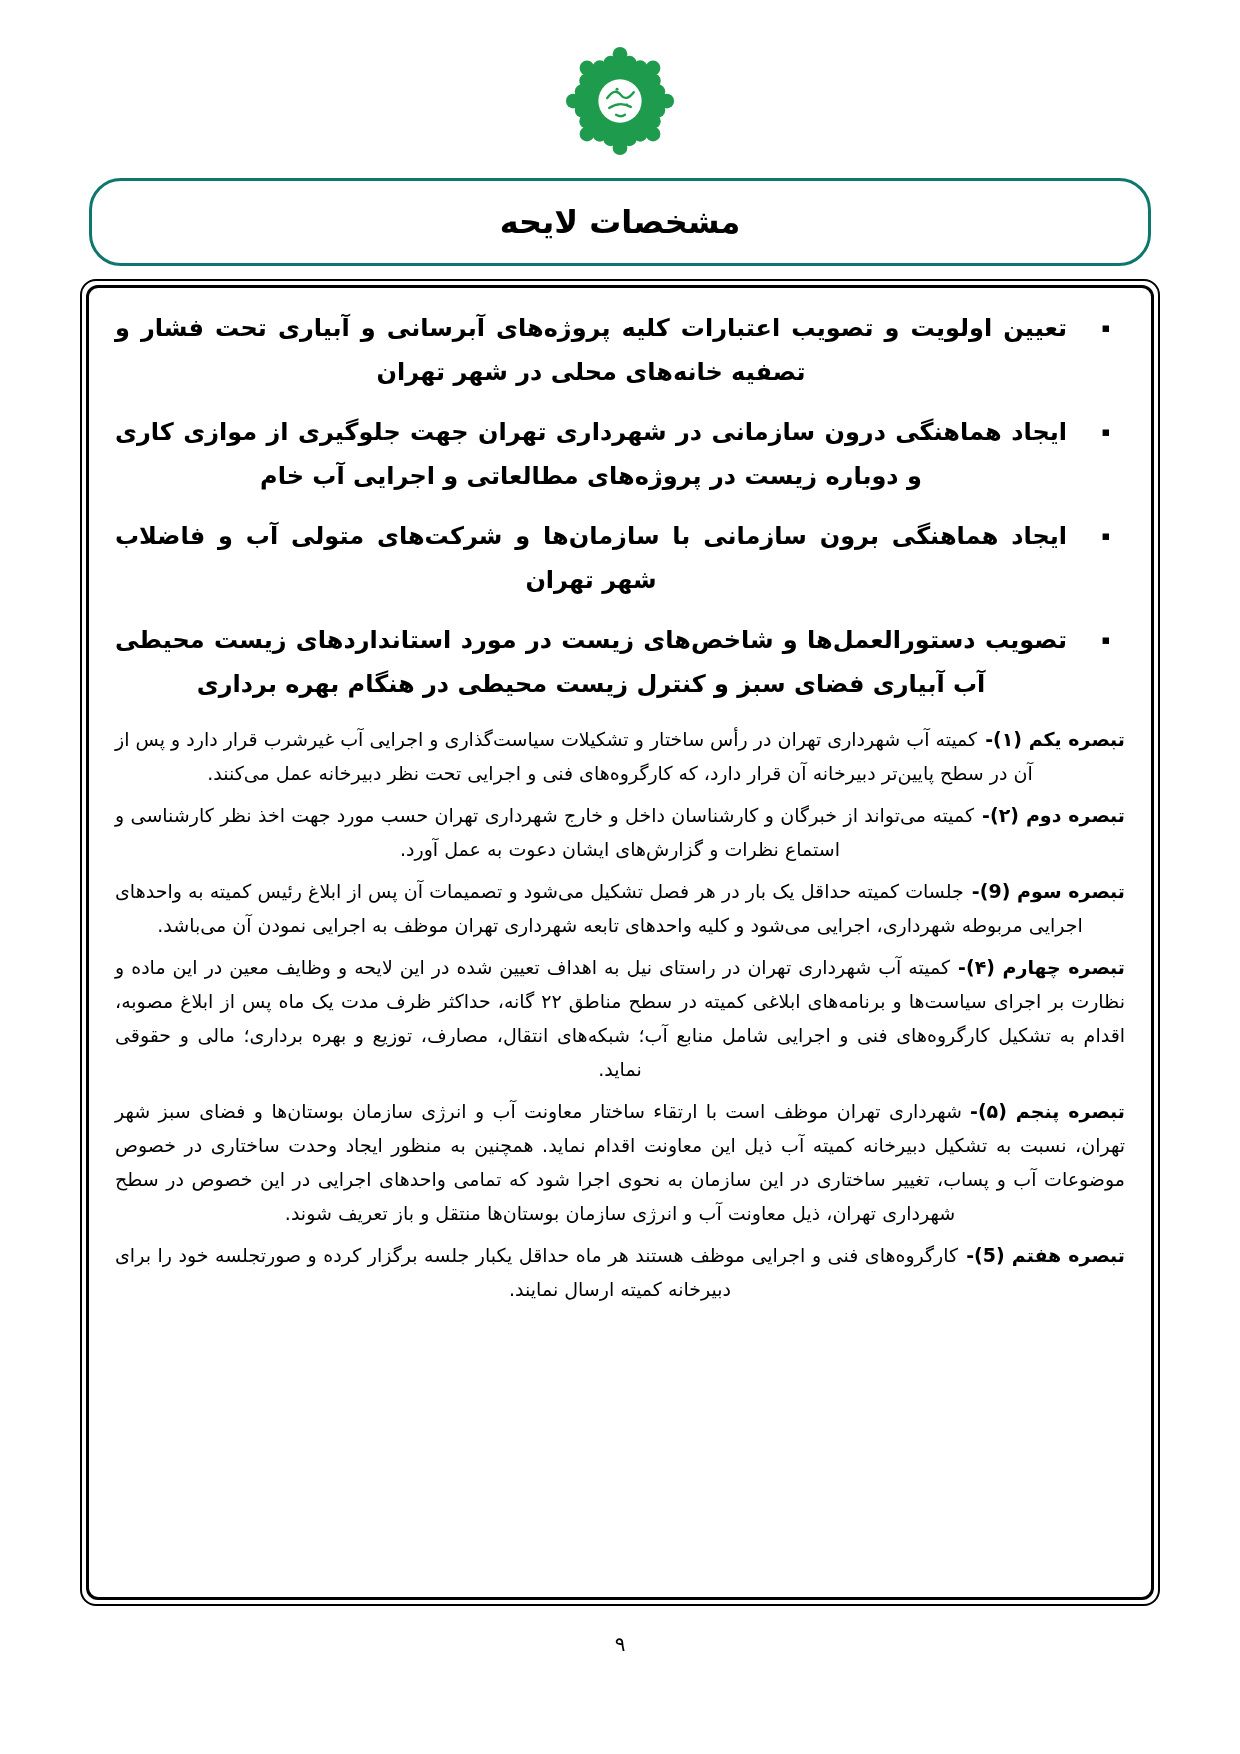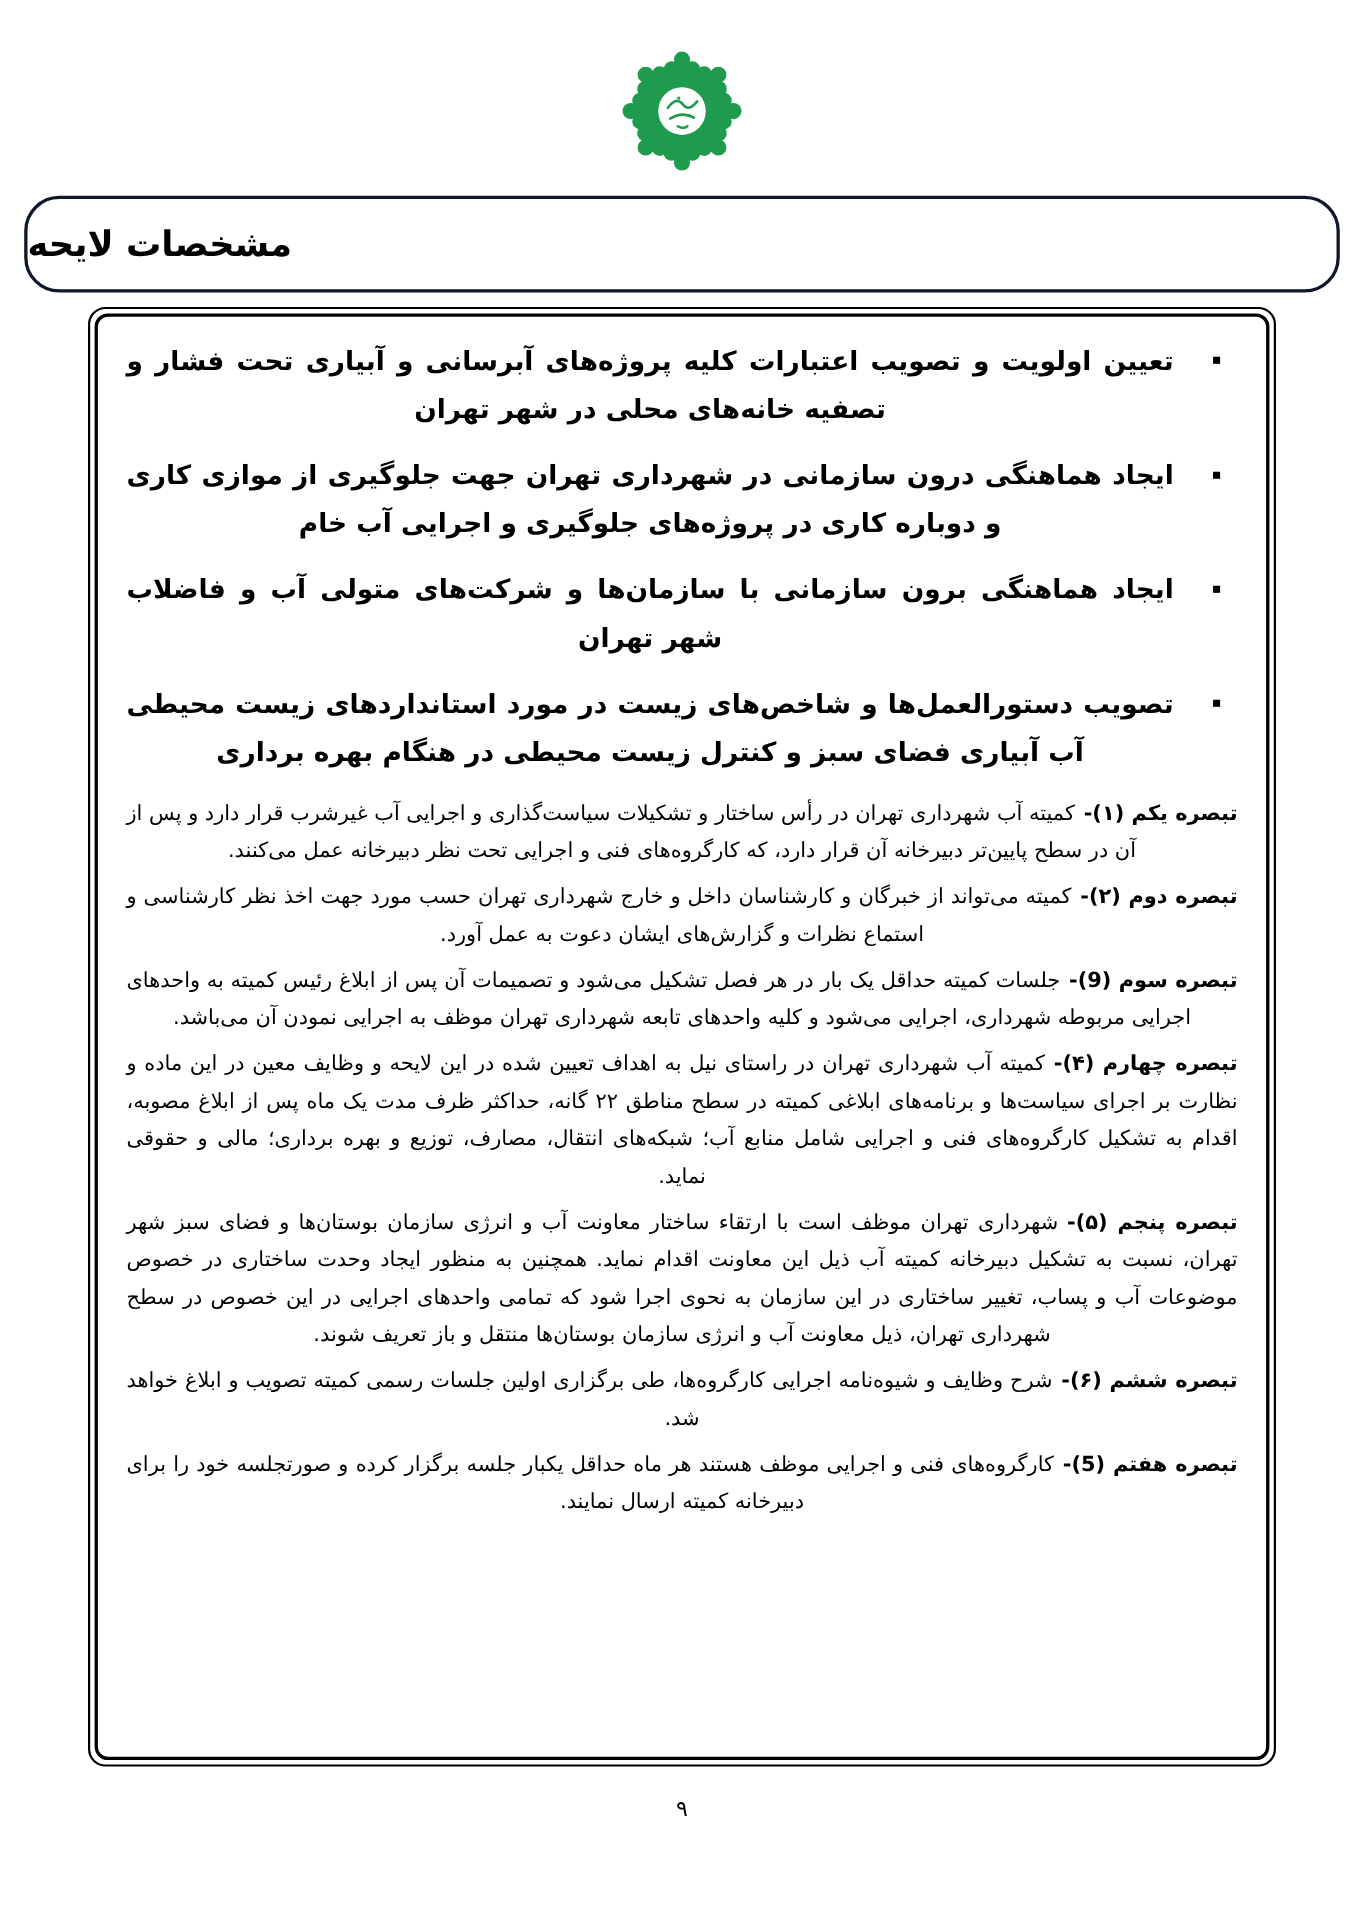--- a/index.html
+++ b/index.html
@@ -17,26 +17,26 @@
     position:relative;
   }
   
   .logo-wrap{
     width:118px; height:118px;
     margin:0 auto 18px auto;
   }
   .logo-wrap svg{width:118px;height:118px;display:block;}
   
   .title-box{
-    width:1196px; height:88px;
+    width:1062px; height:88px;
     margin:0 auto;
     box-sizing:border-box;
-    border:3px solid #0f172a;
+    border:3px solid #0f766e;
     border-radius:32px;
-    display:flex; align-items:center; 
+    display:flex; align-items:center; justify-content:center;
   }
   .title-box .title{
     font-size:32px;
     font-weight:bold;
     direction:rtl;
   }
   
   .frame-outer{
     width:1080px;
     margin:13px auto 0 auto;
@@ -140,39 +140,38 @@
   <div class="frame-outer">
     <div class="frame-inner">
 
       <ul class="bullet-list">
         <li class="bullet-item">
           <span class="marker">▪</span>
           <div class="btext">تعیین اولویت و تصویب اعتبارات کلیه پروژه‌های آبرسانی و آبیاری تحت فشار و تصفیه خانه‌های محلی در شهر تهران</div>
         </li>
         <li class="bullet-item">
           <span class="marker">▪</span>
-          <div class="btext">ایجاد هماهنگی درون سازمانی در شهرداری تهران جهت جلوگیری از موازی کاری و دوباره کاری در پروژه‌های جلوگیری و اجرایی آب خام</div>
+          <div class="btext">ایجاد هماهنگی درون سازمانی در شهرداری تهران جهت جلوگیری از موازی کاری و دوباره زیست در پروژه‌های مطالعاتی و اجرایی آب خام</div>
         </li>
         <li class="bullet-item">
           <span class="marker">▪</span>
           <div class="btext">ایجاد هماهنگی برون سازمانی با سازمان‌ها و شرکت‌های متولی آب و فاضلاب شهر تهران</div>
         </li>
         <li class="bullet-item">
           <span class="marker">▪</span>
           <div class="btext">تصویب دستورالعمل‌ها و شاخص‌های زیست در مورد استانداردهای زیست محیطی آب آبیاری فضای سبز و کنترل زیست محیطی در هنگام بهره برداری</div>
         </li>
       </ul>
 
       <div class="notes">
         <p class="note"><span class="note-label">تبصره یکم (۱)-</span><span>کمیته آب شهرداری تهران در رأس ساختار و تشکیلات سیاست‌گذاری و اجرایی آب غیرشرب قرار دارد و پس از آن در سطح پایین‌تر دبیرخانه آن قرار دارد، که کارگروه‌های فنی و اجرایی تحت نظر دبیرخانه عمل می‌کنند.</span></p>
         <p class="note"><span class="note-label">تبصره دوم (۲)-</span><span>کمیته می‌تواند از خبرگان و کارشناسان داخل و خارج شهرداری تهران حسب مورد جهت اخذ نظر کارشناسی و استماع نظرات و گزارش‌های ایشان دعوت به عمل آورد.</span></p>
         <p class="note"><span class="note-label">تبصره سوم (9)-</span><span>جلسات کمیته حداقل یک بار در هر فصل تشکیل می‌شود و تصمیمات آن پس از ابلاغ رئیس کمیته به واحدهای اجرایی مربوطه شهرداری، اجرایی می‌شود و کلیه واحدهای تابعه شهرداری تهران موظف به اجرایی نمودن آن می‌باشد.</span></p>
         <p class="note"><span class="note-label">تبصره چهارم (۴)-</span><span>کمیته آب شهرداری تهران در راستای نیل به اهداف تعیین شده در این لایحه و وظایف معین در این ماده و نظارت بر اجرای سیاست‌ها و برنامه‌های ابلاغی کمیته در سطح مناطق ۲۲ گانه، حداکثر ظرف مدت یک ماه پس از ابلاغ مصوبه، اقدام به تشکیل کارگروه‌های فنی و اجرایی شامل منابع آب؛ شبکه‌های انتقال، مصارف، توزیع و بهره برداری؛ مالی و حقوقی نماید.</span></p>
         <p class="note"><span class="note-label">تبصره پنجم (۵)-</span><span>شهرداری تهران موظف است با ارتقاء ساختار معاونت آب و انرژی سازمان بوستان‌ها و فضای سبز شهر تهران، نسبت به تشکیل دبیرخانه کمیته آب ذیل این معاونت اقدام نماید. همچنین به منظور ایجاد وحدت ساختاری در خصوص موضوعات آب و پساب، تغییر ساختاری در این سازمان به نحوی اجرا شود که تمامی واحدهای اجرایی در این خصوص در سطح شهرداری تهران، ذیل معاونت آب و انرژی سازمان بوستان‌ها منتقل و باز تعریف شوند.</span></p>
-        <p class="note"><span class="note-label">تبصره ششم (۶)-</span><span>شرح وظایف و شیوه‌نامه اجرایی کارگروه‌ها، طی برگزاری اولین جلسات رسمی کمیته تصویب و ابلاغ خواهد شد.</span></p>
         <p class="note"><span class="note-label">تبصره هفتم (5)-</span><span>کارگروه‌های فنی و اجرایی موظف هستند هر ماه حداقل یکبار جلسه برگزار کرده و صورتجلسه خود را برای دبیرخانه کمیته ارسال نمایند.</span></p>
       </div>
 
     </div>
   </div>
 
   <div class="page-number">۹</div>
 
 </div>
 

